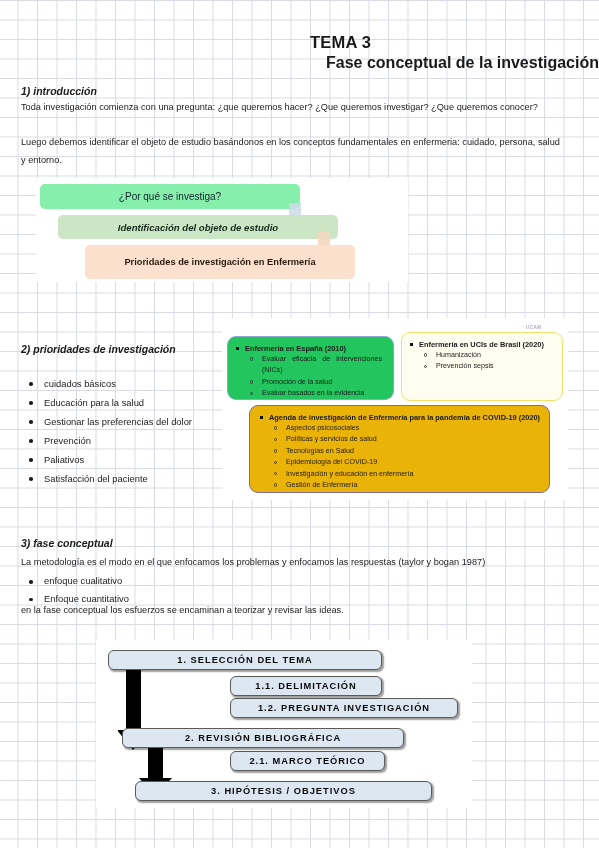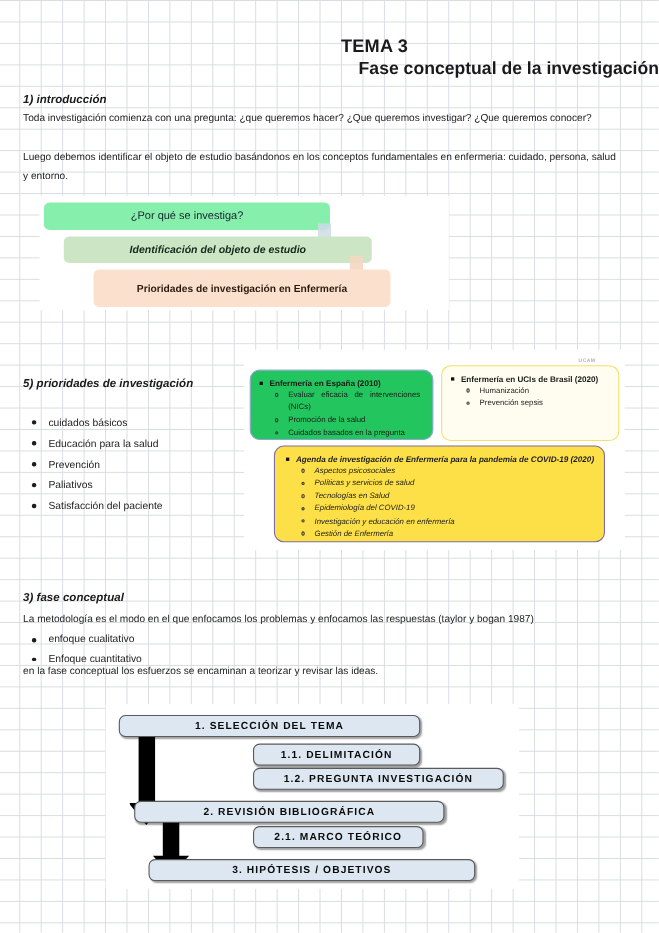--- a/index.html
+++ b/index.html
@@ -90,21 +90,21 @@
   }
   .infobox ul li::before{
     content:"";position:absolute;left:18px;top:3.4px;
     width:3.4px;height:3.4px;border:1px solid #3a3a3a;border-radius:50%;
     background:transparent;box-sizing:border-box;
   }
   .just{text-align:justify;padding-right:7px;}
 
   #box-espana{background:#22c55e;border:1.3px solid #8ea9cf;}
   #box-brasil{background:#fffdf0;border:1.5px solid #f2e06a;}
-  #box-covid {background:#fde047;border:1.3px solid #7d6d9f;font-style:italic;}
+  #box-covid {background:#eab308;border:1.3px solid #7d6d9f;}
 
   .watermark{
     position:absolute;font-size:4.6px;font-weight:bold;
     color:#b9a9c4;letter-spacing:.4px;
   }
 
   
   .fc-box{
     position:absolute;box-sizing:border-box;
     background:#dce7f2;border:1.1px solid #5a5a5a;
@@ -139,37 +139,38 @@
     <path d="M7 0 h12 v13 h6 L13 25 L1 13 h6 Z" fill="#cfdae8" opacity="0.85"></path>
   </svg>
   <div class="casc casc-green" style="left:58px;  top:215px; width:280px; height:24px;">Identificación del objeto de estudio</div>
   <svg class="casc-arrow" style="left:310px;top:232px;" width="28" height="28" viewBox="0 0 28 28">
     <path d="M8 0 h12 v14 h7 L14 27 L1 14 h7 Z" fill="#f4d6c0" opacity="0.9"></path>
   </svg>
   <div class="casc casc-peach" style="left:85px;  top:245px; width:270px; height:34px;">
     <span>Prioridades de investigación en Enfermería</span>
   </div>
 
-  <div class="txt sec-head" style="left:21px;top:343px;">5) prioridades de investigación</div>
+  <div class="txt sec-head" style="left:21px;top:343px;">2) prioridades de investigación</div>
   <ul class="plain" style="position:absolute;left:21px;top:374px;width:200px;">
     <li>cuidados básicos</li>
     <li>Educación para la salud</li>
+    <li>Gestionar las preferencias del dolor</li>
     <li>Prevención</li>
     <li>Paliativos</li>
     <li>Satisfacción del paciente</li>
   </ul>
 
   <div class="watermark" style="left:526px;top:325px;">UCAM</div>
 
   <div class="infobox" id="box-espana" style="left:227px;top:336px;width:167px;height:64px;padding:6px 4px 4px 4px;">
     <p class="hd">Enfermería en España (2010)</p>
     <ul>
       <li class="just">Evaluar eficacia de intervenciones (NICs)</li>
       <li>Promoción de la salud</li>
-      <li>Cuidados basados en la pregunta</li>
+      <li>Evaluar basados en la evidencia</li>
     </ul>
   </div>
 
   <div class="infobox" id="box-brasil" style="left:401px;top:332px;width:162px;height:69px;padding:6px 4px 4px 4px;">
     <p class="hd">Enfermería en UCIs de Brasil (2020)</p>
     <ul>
       <li>Humanización</li>
       <li>Prevención sepsis</li>
     </ul>
   </div>

